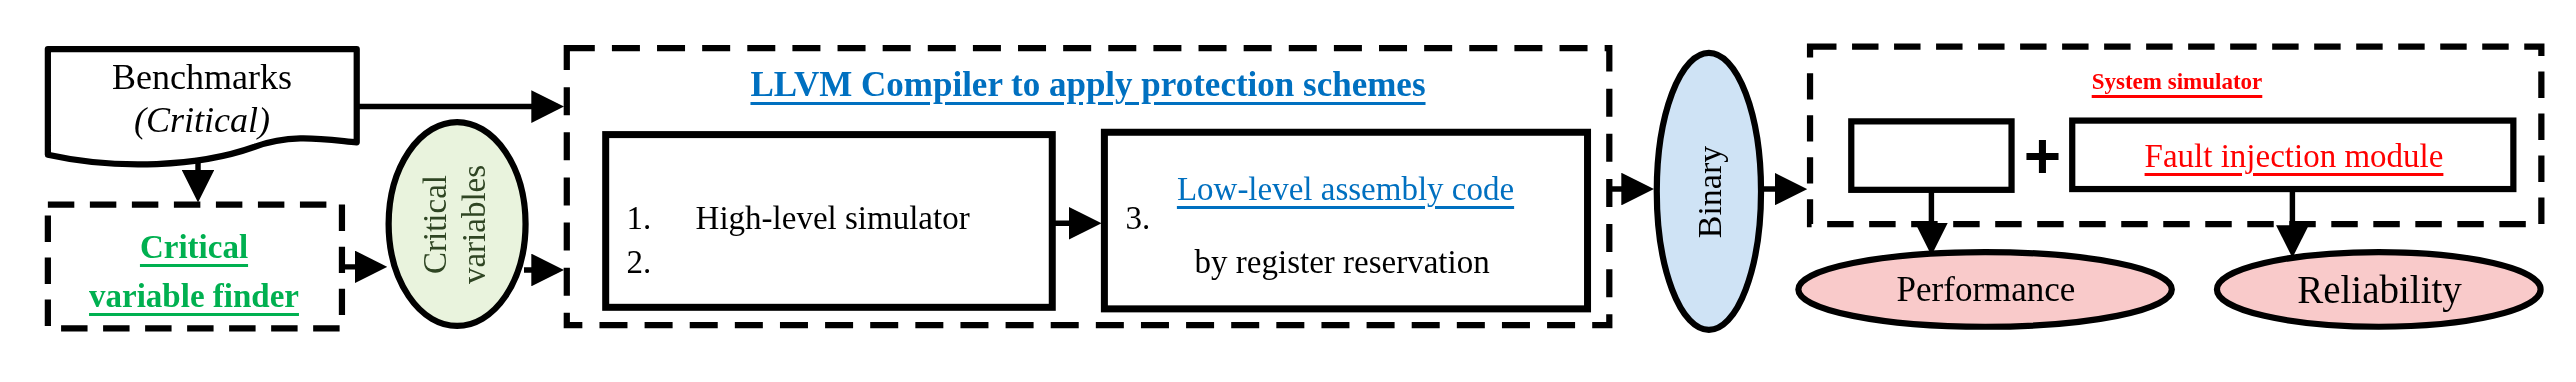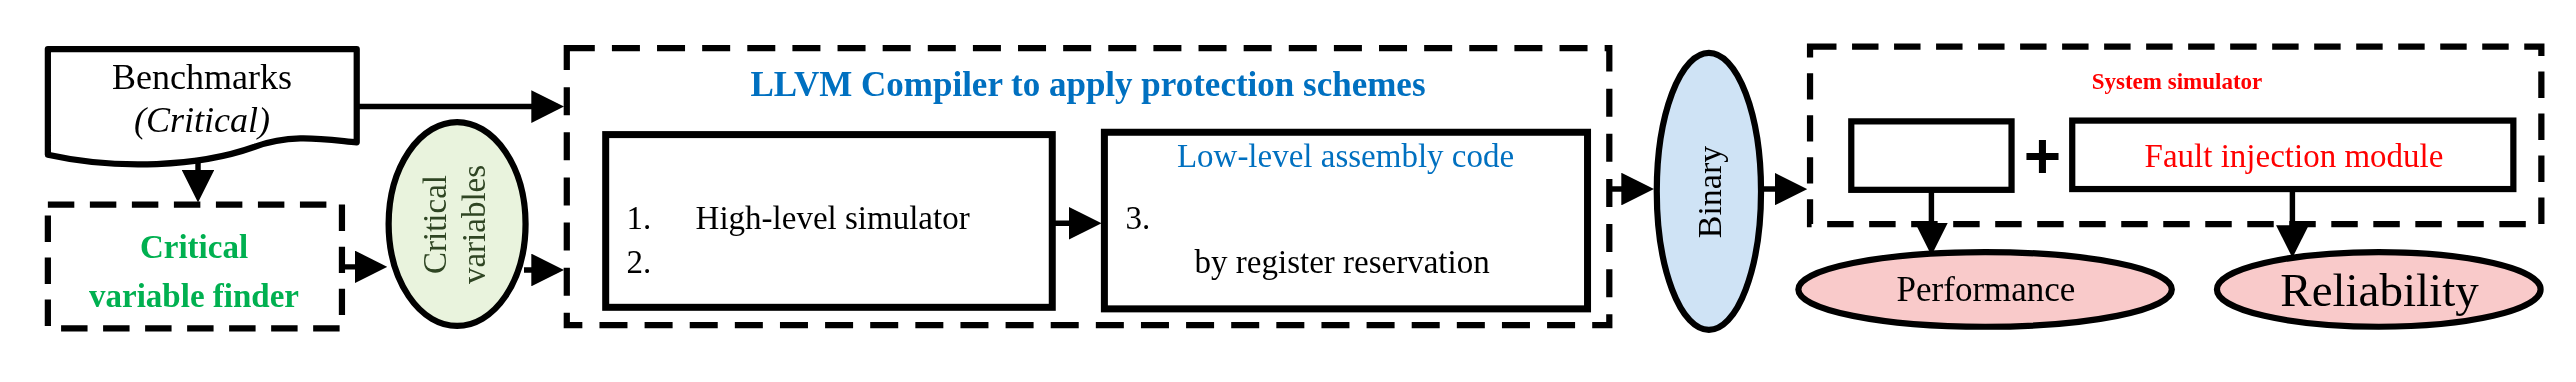--- a/index.html
+++ b/index.html
@@ -5,57 +5,57 @@
   html,body{margin:0;padding:0;background:#fff;}
   .canvas{
     position:relative;
     width:2576px;height:382px;
     background:#ffffff;
     font-family:"Liberation Serif", serif;
     overflow:hidden;
   }
   .layer{position:absolute;left:0;top:0;}
   .t{position:absolute;text-align:center;color:#000;white-space:nowrap;}
-  .u{text-decoration-thickness:3.1px;text-underline-offset:5.5px;}
+  .u{text-decoration:underline;text-decoration-thickness:3.1px;text-underline-offset:5.5px;}
   .blue{color:#0070c0;}
   .red{color:#ff0000;}
   .green{color:#00b050;}
   .bold{font-weight:bold;}
   .bench1{left:48px;top:57px;width:308px;font-size:36px;line-height:40px;}
   .bench2{left:48px;top:100px;width:308px;font-size:36px;line-height:40px;font-style:italic;}
   .finder{left:47px;top:223px;width:294px;font-size:33px;line-height:49px;font-weight:bold;}
   .critvars{
     left:355px;top:184px;width:202px;height:81px;
     font-size:33px;line-height:39px;color:#2f4523;
     transform:rotate(-90deg);
   }
   .llvmtitle{left:605px;top:65px;width:966px;font-size:35px;line-height:40px;}
   .subtitle{font-size:33px;line-height:37px;}
   .hightitle{left:611px;top:154px;width:436px;}
-  .lowtitle{left:1110px;top:138px;width:471px;}
+  .lowtitle{left:1110px;top:171px;width:471px;}
   .list{position:absolute;font-size:33px;}
   .highlist{left:611px;top:196px;width:436px;}
   .lowlist{left:1110px;top:196px;width:471px;}
   .row{display:flex;align-items:baseline;line-height:44px;padding-left:15.6px;text-align:left;}
   .num{width:69px;flex:none;}
   .binarytxt{
     left:1585px;top:170px;width:249px;height:44px;
     font-size:34px;line-height:44px;
     transform:rotate(-90deg);
   }
   .systitle{left:1811px;top:62px;width:732px;font-size:23px;line-height:40px;}
   .gem5txt{left:1852px;top:134px;width:160px;font-size:33px;line-height:44px;}
   .plus{
     left:2009px;top:120px;width:67px;
     font-family:"Liberation Sans", sans-serif;
     font-size:64px;line-height:72px;font-weight:900;
   }
   .faulttxt{left:2073px;top:134px;width:442px;font-size:33px;line-height:44px;}
   .perftxt{left:1800px;top:269px;width:372px;font-size:35px;line-height:42px;}
-  .reltxt{left:2219px;top:269px;width:321px;font-size:47px;line-height:42px;}
+  .reltxt{left:2219px;top:269px;width:321px;font-size:39px;line-height:42px;}
 </style>
 </head>
 <body>
 
 <div class="canvas">
 
   <svg class="layer" width="2576" height="382" viewBox="0 0 3308 491">
     <defs>
       <marker id="arr" viewBox="0 0 10 10" refX="8" refY="5" markerWidth="6" markerHeight="6" orient="auto-start-reverse" markerUnits="strokeWidth">
         <path d="M 0 0 L 10 5 L 0 10 z" fill="#000"></path>

